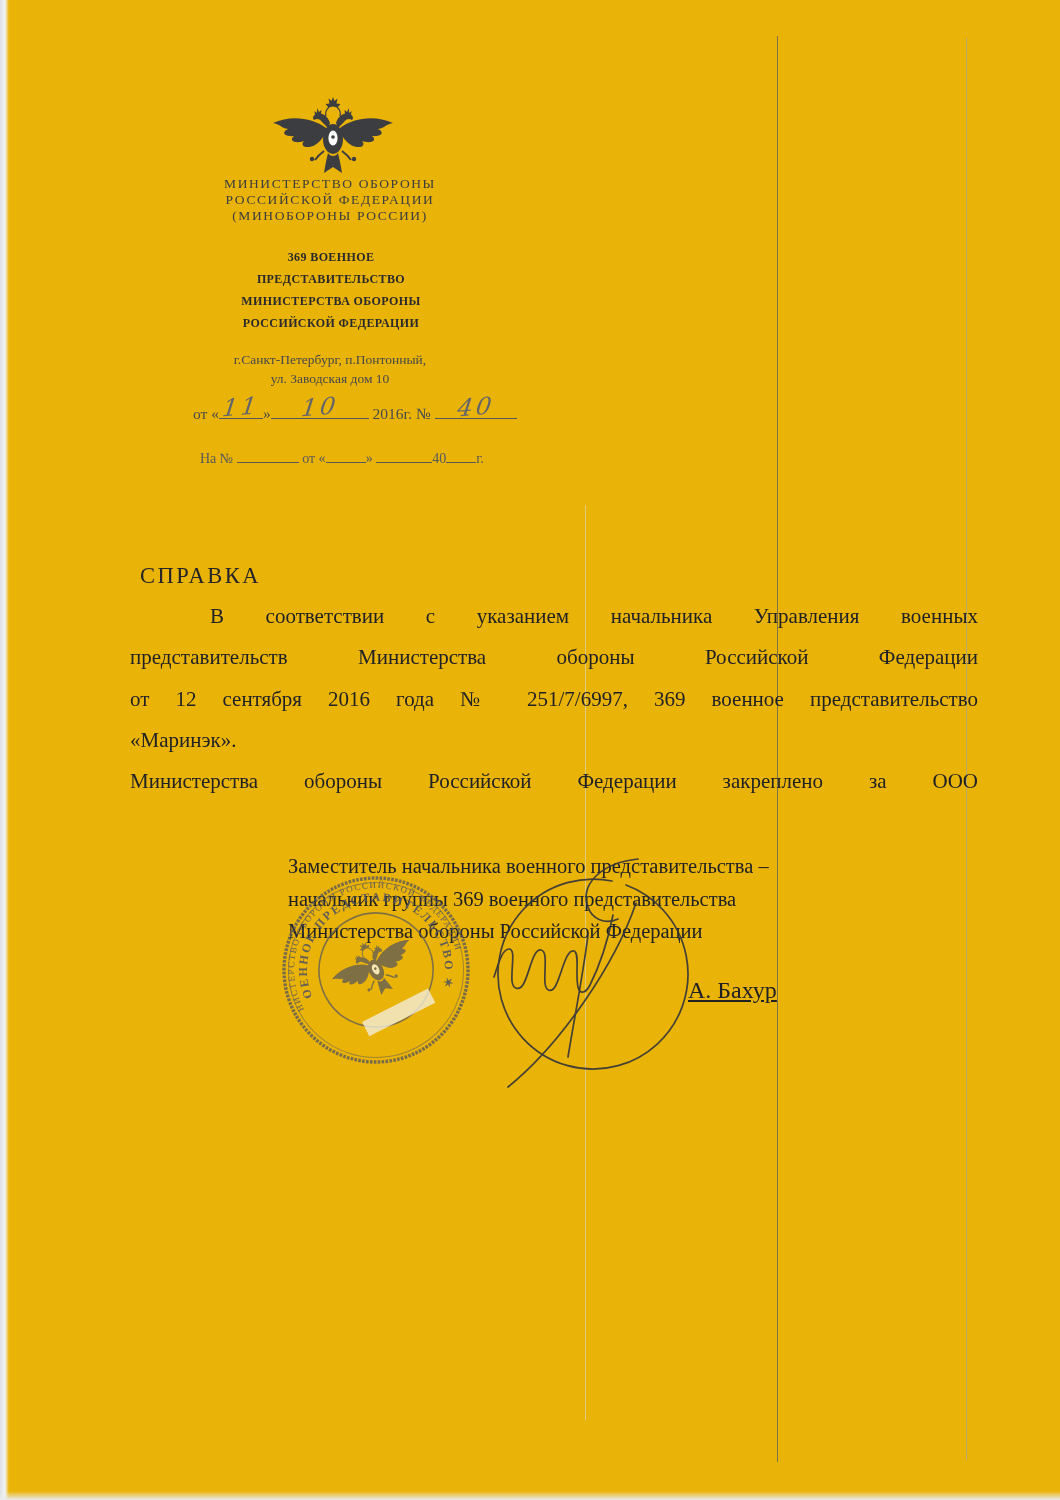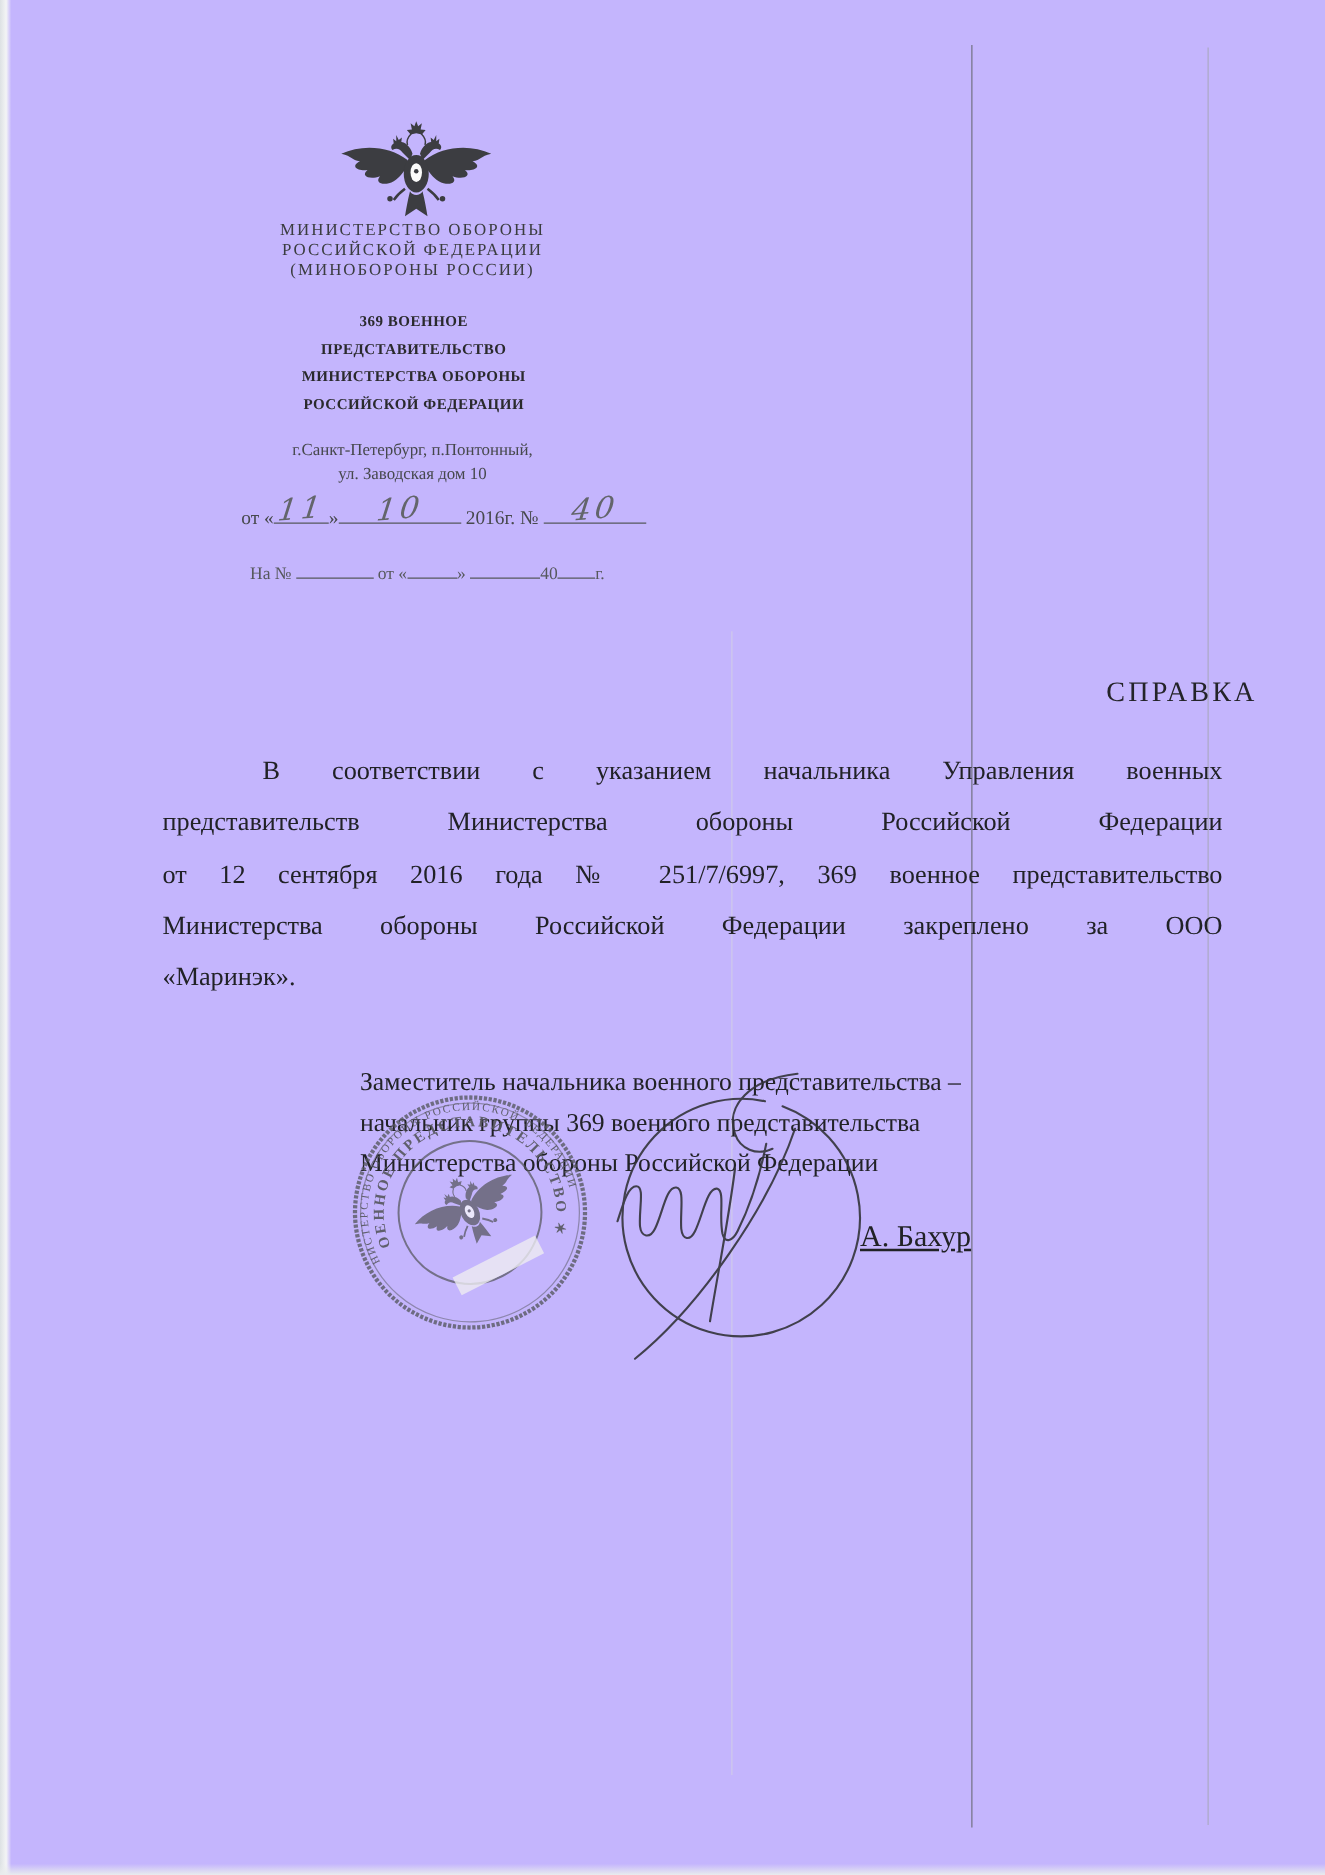--- a/index.html
+++ b/index.html
@@ -1,17 +1,17 @@
 <!DOCTYPE html>
 <html><head>
 <meta charset="utf-8">
 <style>
   html,body{margin:0;padding:0;background:#ffffff;}
   .page{
-    position:relative;width:1060px;height:1500px;background:#c4b5fd;
+    position:relative;width:1060px;height:1500px;background:#eab308;
     overflow:hidden;font-family:"Liberation Serif",serif;color:#212226;
   }
   .scan-edge-left{position:absolute;left:0;top:0;width:9px;height:100%;
     background:linear-gradient(90deg,#dde1e4 0%,#f3f4f5 55%,rgba(255,255,255,0) 100%);}
   .scan-edge-bottom{position:absolute;left:0;bottom:0;width:100%;height:9px;
     background:linear-gradient(0deg,#e9eced 0%,rgba(255,255,255,0) 100%);}
   .vline{position:absolute;width:1px;}
   .vline-main{left:777px;top:36px;height:1426px;background:#5f6266;opacity:.78;}
   .vline-right{left:966px;top:38px;height:1422px;background:#9fa3a6;opacity:.62;}
   .vline-faint{left:585px;top:505px;height:915px;background:#d8dbdd;opacity:.55;}
@@ -25,21 +25,21 @@
   .address{position:absolute;left:168px;top:351px;width:324px;text-align:center;
     font-size:13.5px;line-height:18.5px;color:#46484c;}
 
   .dateline{position:absolute;left:193px;top:401px;font-size:15.5px;color:#47494d;white-space:nowrap;}
   .refline{position:absolute;left:200px;top:448px;font-size:14px;color:#56585c;white-space:nowrap;}
   .blank{display:inline-block;border-bottom:1.5px solid #55585c;position:relative;height:17px;vertical-align:baseline;}
   .hw{position:absolute;left:50%;bottom:-3px;transform:translateX(-50%) skewX(-12deg) rotate(-5deg);
     font-family:"DejaVu Serif",serif;font-style:italic;font-size:24px;letter-spacing:3px;
     color:#63656b;white-space:nowrap;}
 
-  .title{position:absolute;left:140px;top:541px;width:866px;text-align:right;
+  .title{position:absolute;left:140px;top:563px;width:866px;text-align:left;
     font-size:22.5px;letter-spacing:2.5px;color:#242429;}
 
   .body-par{position:absolute;left:130px;top:596px;width:848px;font-size:21px;color:#212226;}
   .bline{box-sizing:border-box;width:100%;line-height:41.3px;height:41.3px;
     text-align:justify;text-align-last:justify;white-space:nowrap;}
   .bline.first{padding-left:80px;}
   .bline.last{text-align-last:left;}
 
   .sigblock{position:absolute;left:288px;top:850px;width:584px;text-align:left;
     font-size:20.5px;line-height:32.5px;color:#212226;}
@@ -109,22 +109,22 @@
   <div class="refline">
     <span>На №</span>&nbsp;<span class="blank" style="width:62px;height:14px"></span>&nbsp;<span>от «</span><span class="blank" style="width:40px;height:14px"></span><span>»</span>&nbsp;<span class="blank" style="width:56px;height:14px"></span><span>40</span><span class="blank" style="width:30px;height:14px"></span><span>г.</span>
   </div>
 
   <div class="title">СПРАВКА</div>
 
   <div class="body-par">
     <div class="bline first">В соответствии с указанием начальника Управления военных</div>
     <div class="bline">представительств Министерства обороны Российской Федерации</div>
     <div class="bline">от 12 сентября 2016 года № 251/7/6997, 369 военное представительство</div>
+    <div class="bline last">«Маринэк».</div>
     <div class="bline">Министерства обороны Российской Федерации закреплено за ООО</div>
-    <div class="bline last">«Маринэк».</div>
   </div>
 
   <div class="sigblock">
     <div>Заместитель начальника военного представительства –</div>
     <div>начальник группы 369 военного представительства</div>
     <div>Министерства обороны Российской Федерации</div>
   </div>
 
   <svg class="stamp" viewBox="0 0 196 196">
     <g transform="rotate(-27 98 98)">

